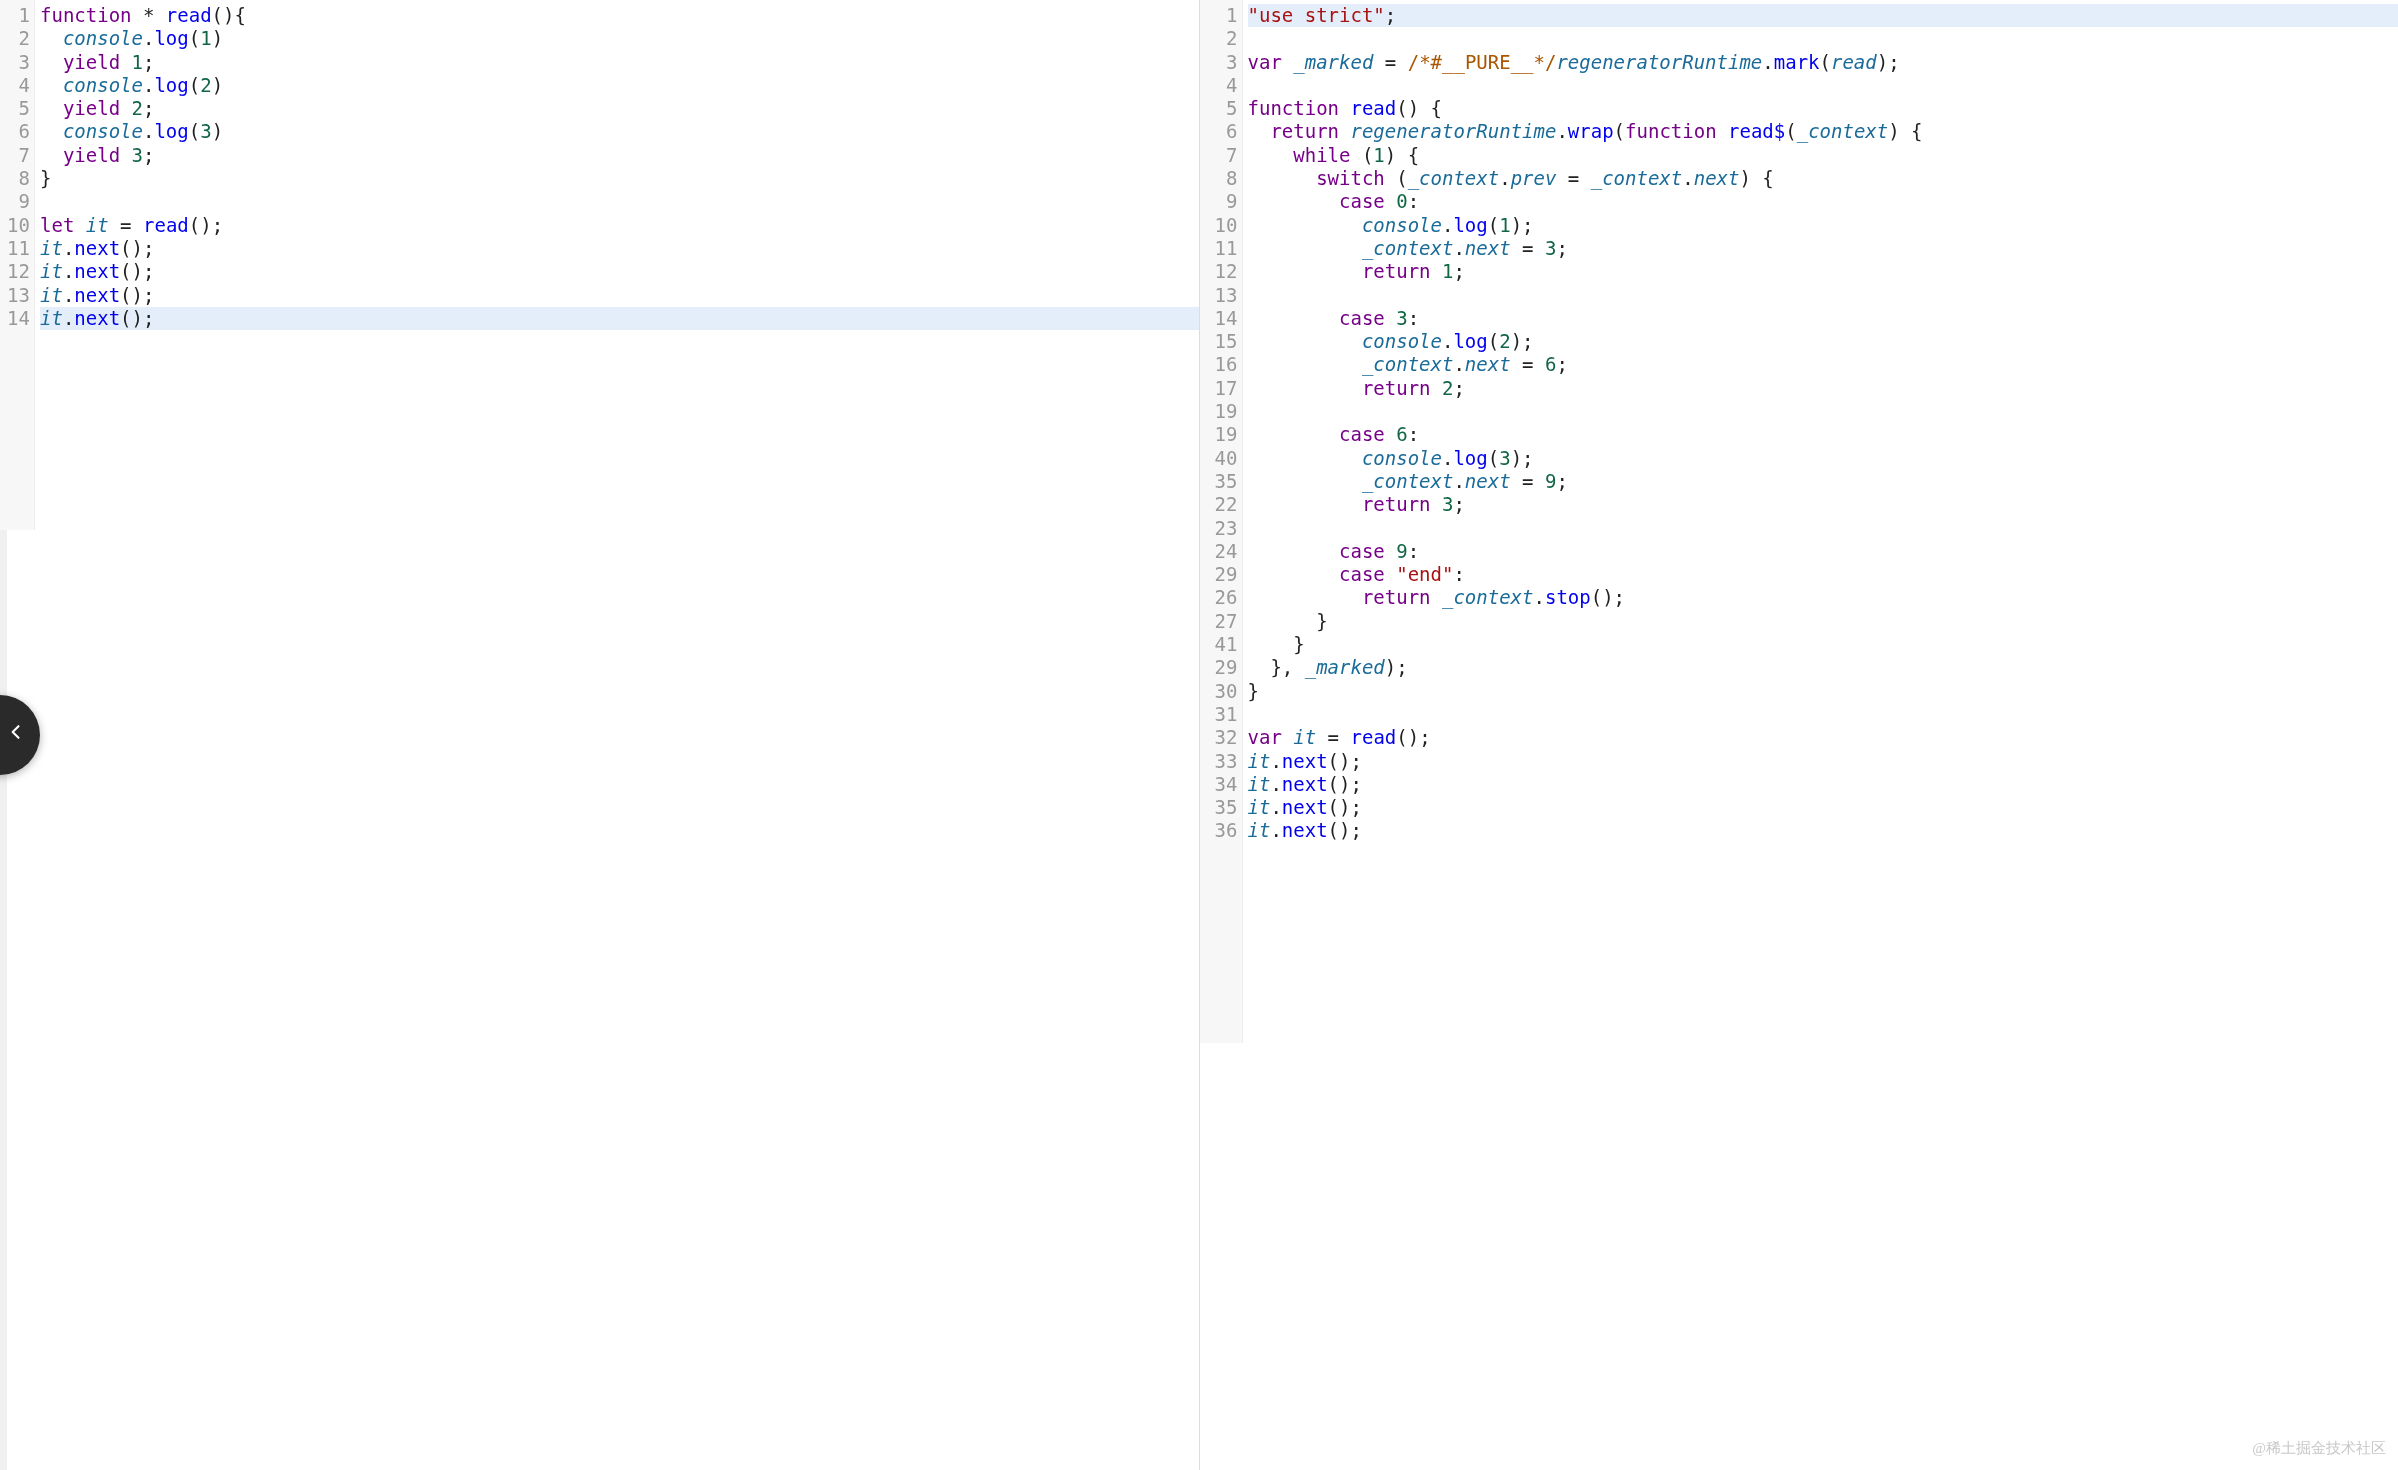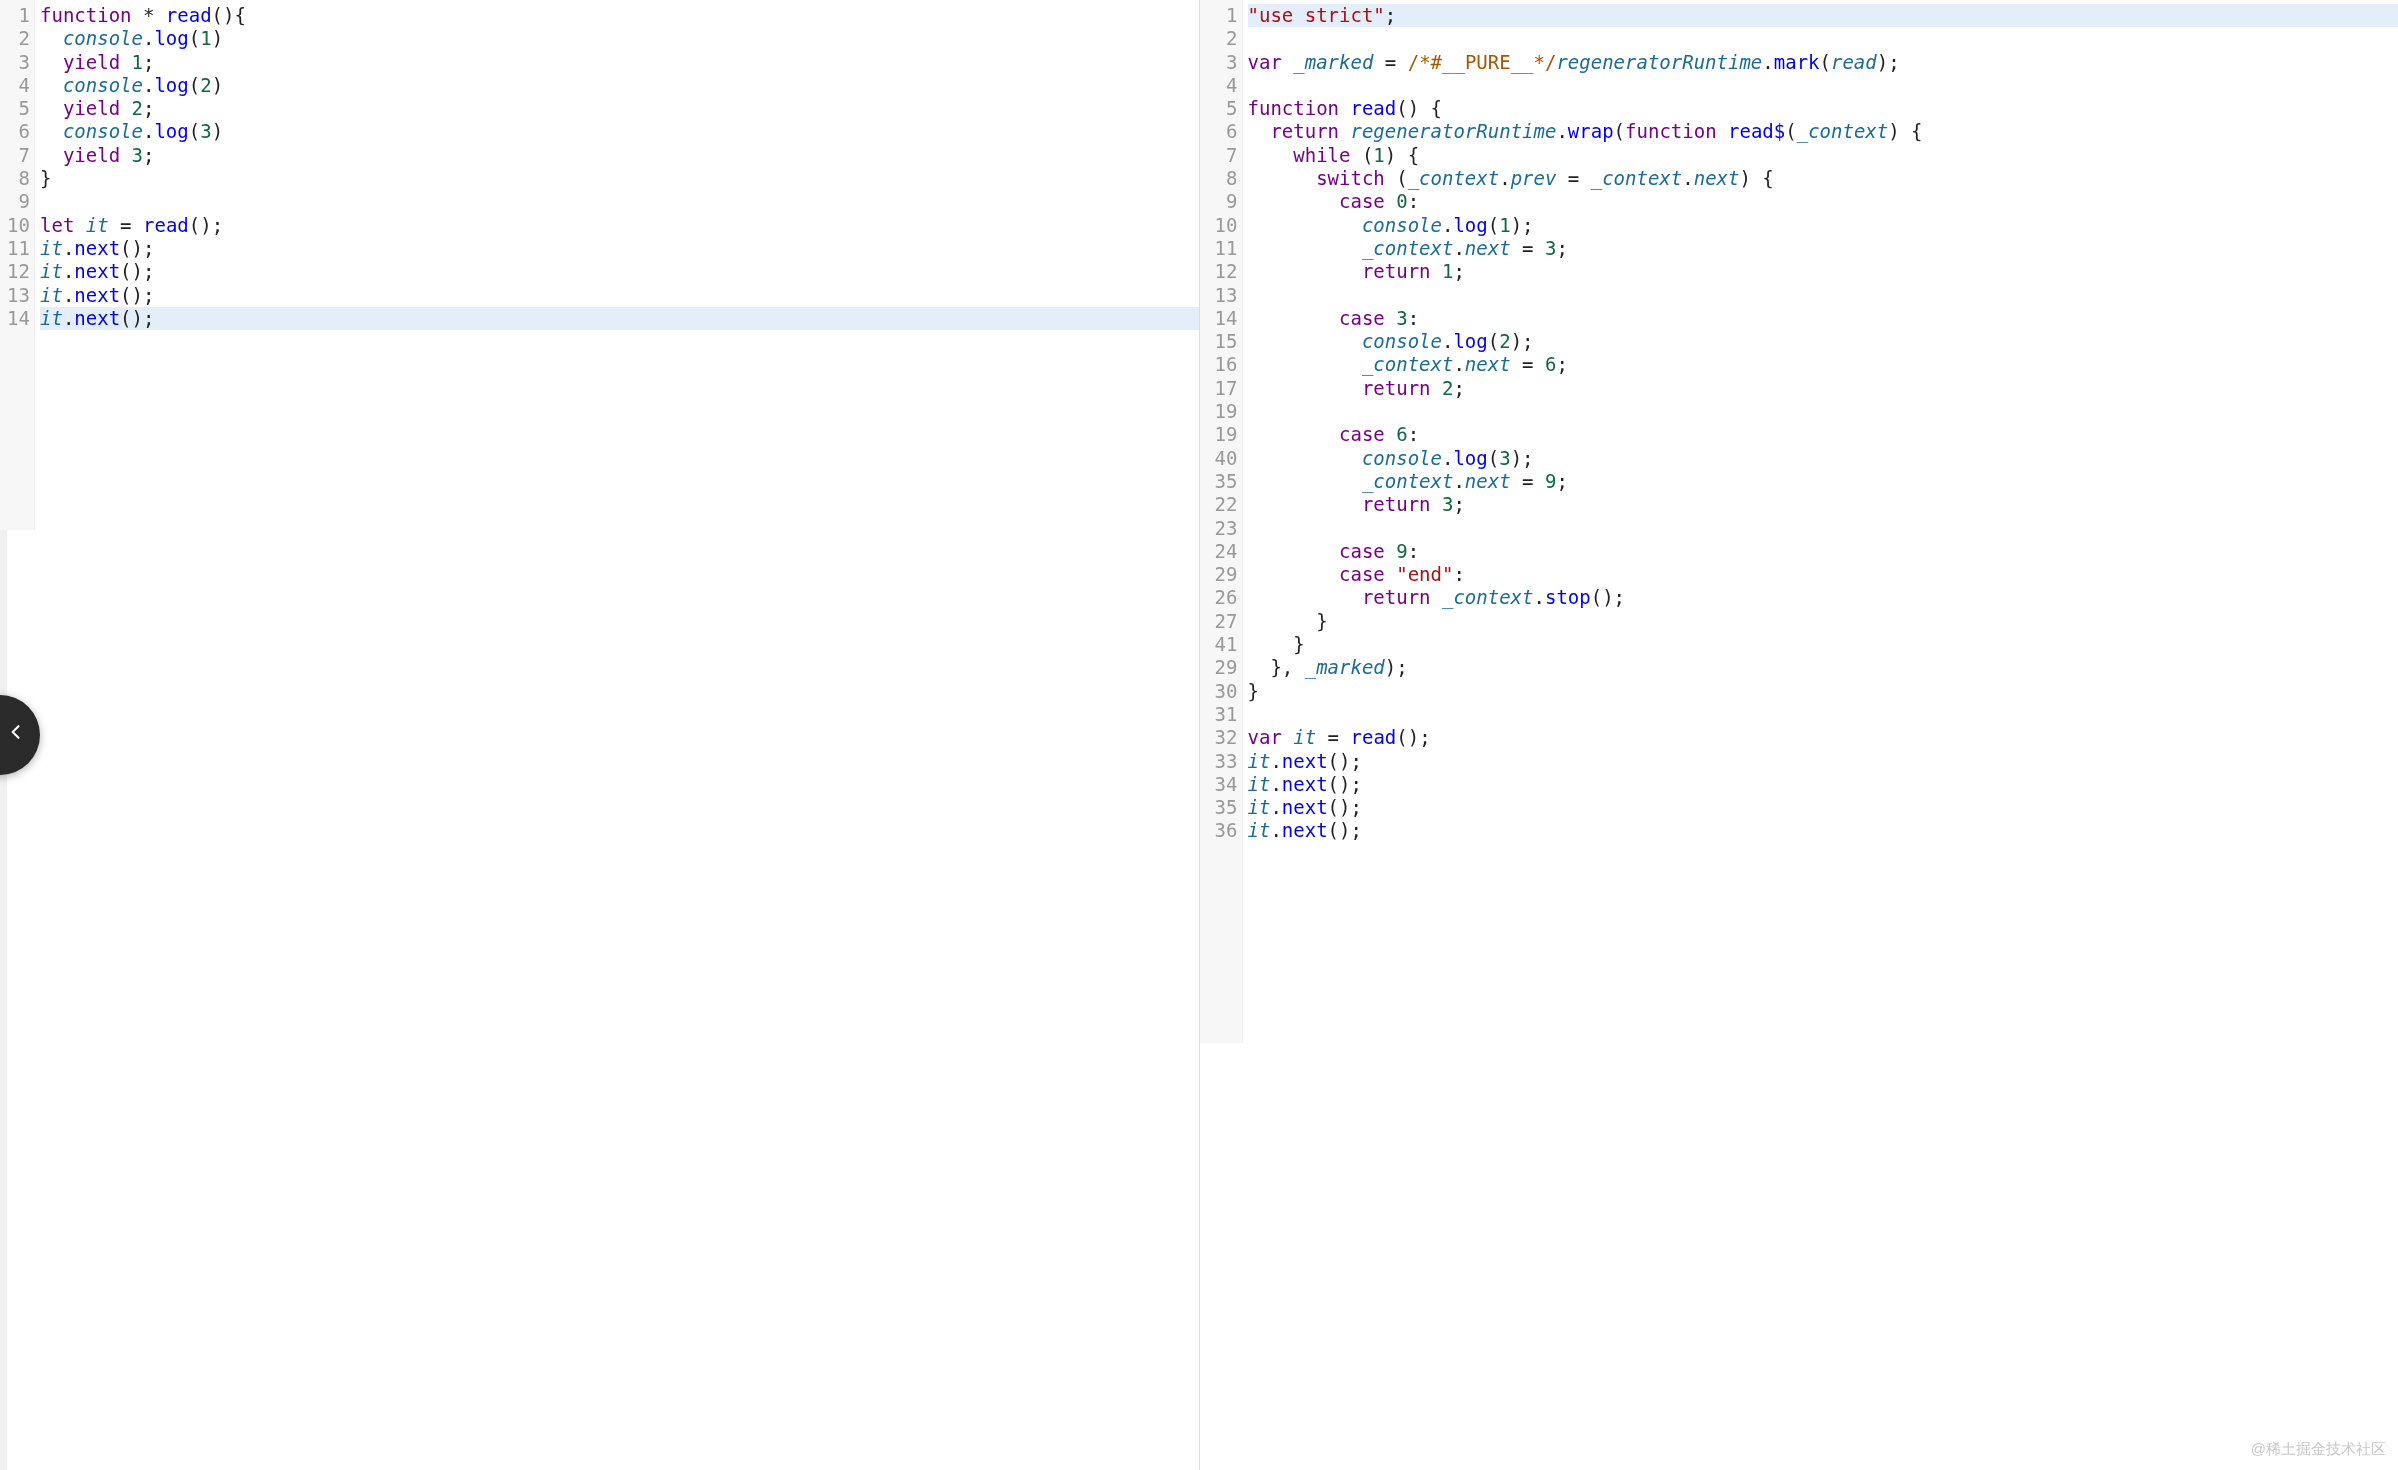--- a/index.html
+++ b/index.html
@@ -33,21 +33,21 @@
   .str{color:var(--str);}
   .fn{color:var(--fn);}
   .v{color:var(--var);font-style:italic;}
   .num{color:var(--num);}
   .com{color:var(--com);}
   .collapse-btn{position:fixed;left:0;top:50%;transform:translate(-50%,-50%);
     width:80px;height:80px;border-radius:50%;background:#2a2a2a;color:#fff;
     display:flex;align-items:center;justify-content:flex-end;padding-right:14px;box-sizing:border-box;
     box-shadow:0 2px 8px rgba(0,0,0,.3);cursor:pointer;}
   .collapse-btn svg{width:20px;height:20px;stroke:#fff;fill:none;stroke-width:2.5;stroke-linecap:round;stroke-linejoin:round;}
-  .watermark{position:fixed;right:12px;bottom:10px;font-size:15px;color:#c8c8c8;font-family:Liberation Sans, sans-serif;margin-top:25px;}
+  .watermark{position:fixed;right:12px;bottom:10px;font-size:15px;color:#c8c8c8;font-family:Liberation Serif, serif;margin-top:25px;}
 </style>
 </head>
 <body>
 
 <div class="scrollbar"></div>
 
 <div class="panels">
   <div class="panel">
     <div class="gutter" id="gutter-left">
         <div class="gl">1</div>

